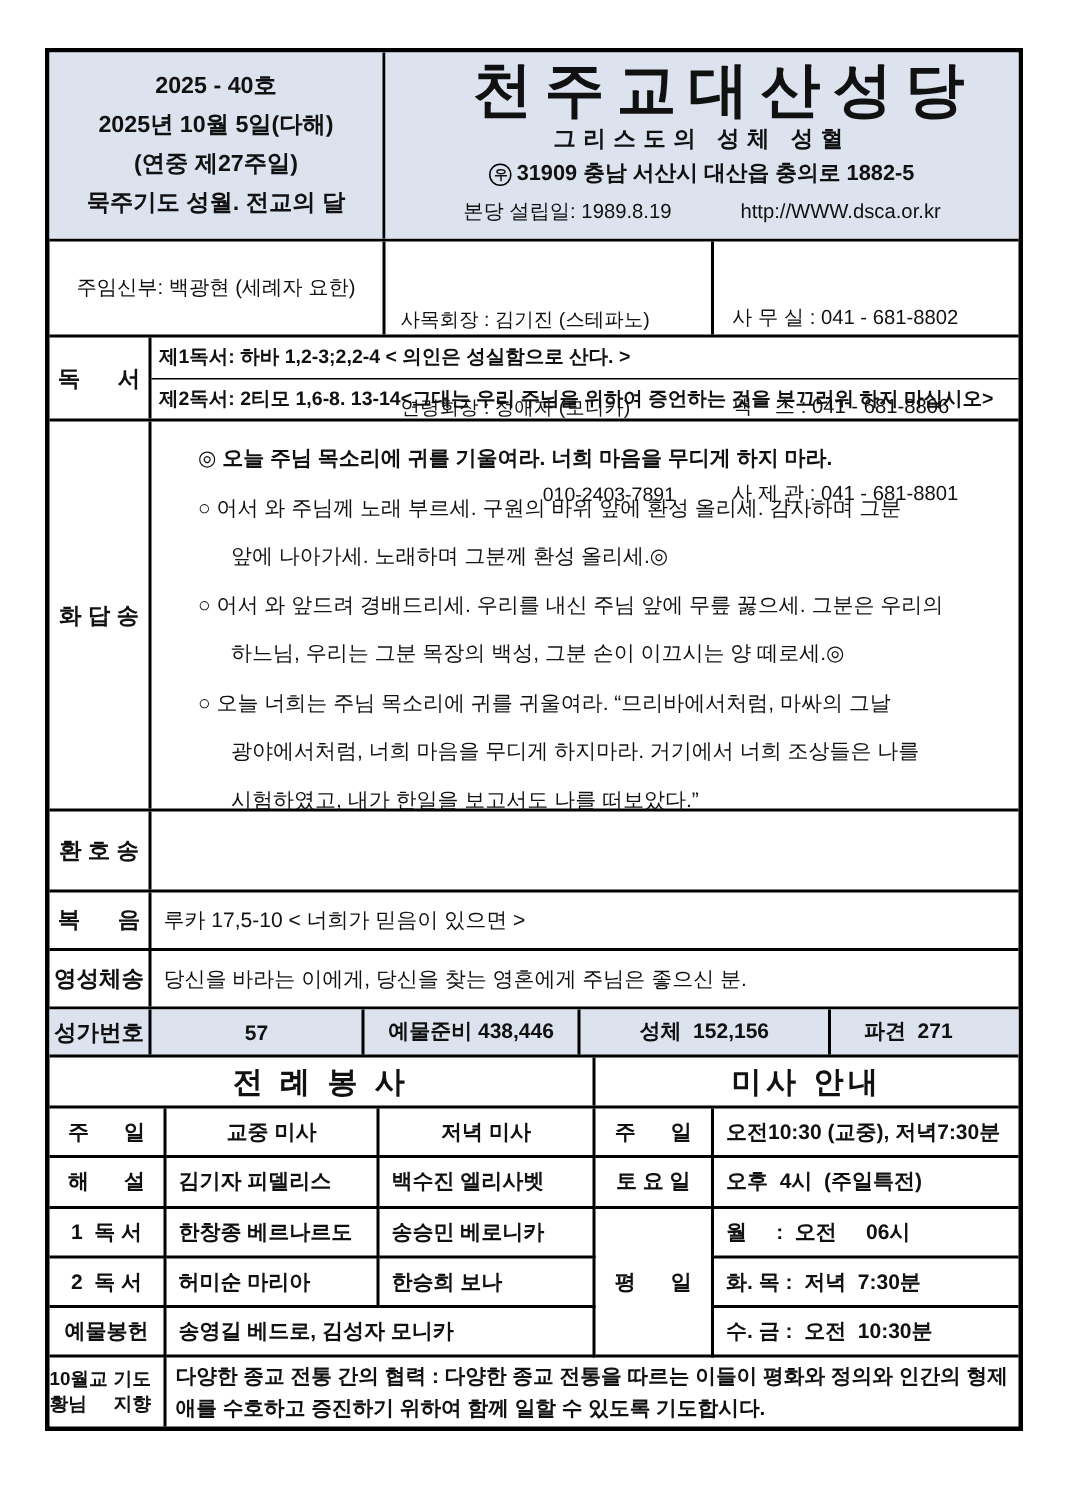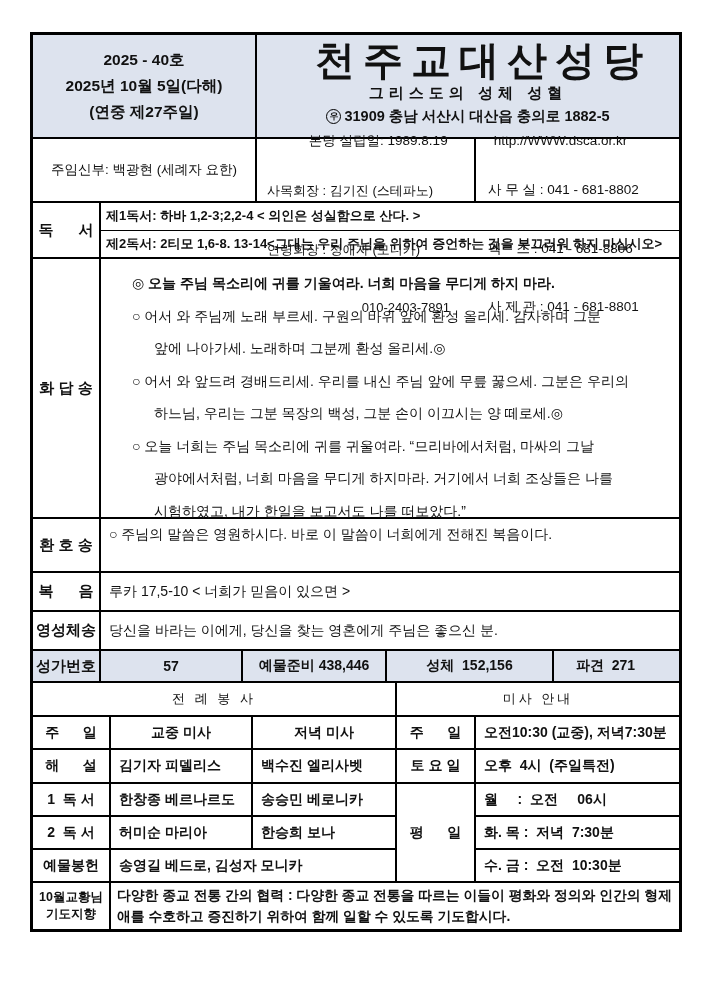--- a/index.html
+++ b/index.html
@@ -7,21 +7,21 @@
   body { font-family:"Liberation Sans","DejaVu Sans",sans-serif; color:#111; position:relative; }
   .sheet { position:absolute; left:30px; top:32px; width:652px; border:3px solid #000; background:#fff; }
   .row { display:flex; border-bottom:2px solid #000; }
   .row.last { border-bottom:none; }
   .cell { border-right:2px solid #000; }
   .cell.no-r { border-right:none; }
   .blue { background:#dde3ee; }
   .bold { font-weight:bold; }
 
   
-  .r-head { height:104px; }
+  .r-head { height:126px; }
   .head-left { width:224px; display:flex; flex-direction:column; justify-content:center; align-items:center; text-align:center; font-weight:bold; font-size:15.5px; line-height:26px; }
   .head-right { width:422px; display:flex; flex-direction:column; align-items:center; padding-top:3px; }
   .church-name { font-size:40px; font-weight:bold; letter-spacing:8px; padding-left:8px; line-height:44px;margin-left:22px; }
   .feast { font-size:15px; font-weight:bold; letter-spacing:5px; line-height:22px; }
   .addr { font-size:14.5px; font-weight:bold; line-height:24px; display:flex; align-items:center; }
   .postal { display:inline-flex; width:15px; height:15px; border:1.5px solid #000; border-radius:50%; align-items:center; justify-content:center; font-size:9px; font-weight:bold; margin-right:3px; }
   .founded-line { width:100%; display:flex; justify-content:center; gap:46px; font-size:13.5px; line-height:26px; }
 
   
   .r-contact { height:64px; }
@@ -53,44 +53,45 @@
 
   .r-line { height:39px; }
   .line-content { display:flex; align-items:center; padding-left:8px; font-size:14px; white-space:pre; }
 
   
   .r-hymn { height:32px; }
   .hymn-cell { display:flex; align-items:center; justify-content:center; font-weight:bold; font-size:14px; white-space:pre; flex:none; }
 
   
   .r-sec { height:34px; }
-  .sec-cell { display:flex; align-items:center; justify-content:center; font-weight:normal; font-size:13px; letter-spacing:3px; flex:none; }
+  .sec-cell { display:flex; align-items:center; justify-content:center; font-weight:bold; font-size:20px; letter-spacing:3px; flex:none; }
 
   
   .bottom-grid { display:grid; grid-template-columns:78px 142px 144px 79px 203px; grid-template-rows:33px 34px 33px 33px 33px; }
   .g { border-right:2px solid #000; border-bottom:2px solid #000; display:flex; align-items:center; font-size:14px; font-weight:bold; white-space:pre; }
   .g.center { justify-content:center; }
   .g.pad { padding-left:8px; }
   .g.no-r { border-right:none; }
 
   
   .r-int { height:46px; }
-  .int-label { width:78px; display:flex; flex-direction:column; align-items:center; justify-content:center; font-weight:bold; font-size:12.5px; line-height:17px; flex:none; }
+  .int-label { width:78px; display:flex; flex-direction:row; align-items:center; justify-content:center; font-weight:bold; font-size:12.5px; line-height:17px; flex:none; }
   .int-text { flex:1; padding:2px 4px 0 6px; font-size:13.8px; font-weight:bold; line-height:21px; }
 </style>
 </head>
 <body>
 
 <div class="sheet">
 
   <div class="row r-head">
     <div class="cell head-left blue">
       <div>2025 - 40호</div>
       <div>2025년 10월 5일(다해)</div>
       <div>(연중 제27주일)</div>
+      <div>묵주기도 성월. 전교의 달</div>
     </div>
     <div class="cell head-right blue no-r">
       <div class="church-name">천주교대산성당</div>
       <div class="feast">그리스도의 성체 성혈</div>
       <div class="addr">
         <span class="postal">우</span>
         <span>31909 충남 서산시 대산읍 충의로 1882-5</span>
       </div>
       <div class="founded-line">
         <span>본당 설립일: 1989.8.19</span>
@@ -131,21 +132,20 @@
       <div class="indent">하느님, 우리는 그분 목장의 백성, 그분 손이 이끄시는 양 떼로세.◎</div>
       <div>○ 오늘 너희는 주님 목소리에 귀를 귀울여라. “므리바에서처럼, 마싸의 그날</div>
       <div class="indent">광야에서처럼, 너희 마음을 무디게 하지마라. 거기에서 너희 조상들은 나를</div>
       <div class="indent">시험하였고, 내가 한일을 보고서도 나를 떠보았다.”</div>
     </div>
   </div>
 
   <div class="row r-accl">
     <div class="cell label-cell">환 호 송</div>
     <div class="cell content accl-content no-r">
-      <div>○ 주님의 말씀은 영원하시다. 바로 이 말씀이 너희에게 전해진 복음이다.</div>
     </div>
   </div>
 
   <div class="row r-line">
     <div class="cell label-cell">복      음</div>
     <div class="cell content line-content no-r">루카 17,5-10 &lt; 너희가 믿음이 있으면 &gt;</div>
   </div>
 
   <div class="row r-line">
     <div class="cell label-cell">영성체송</div>

